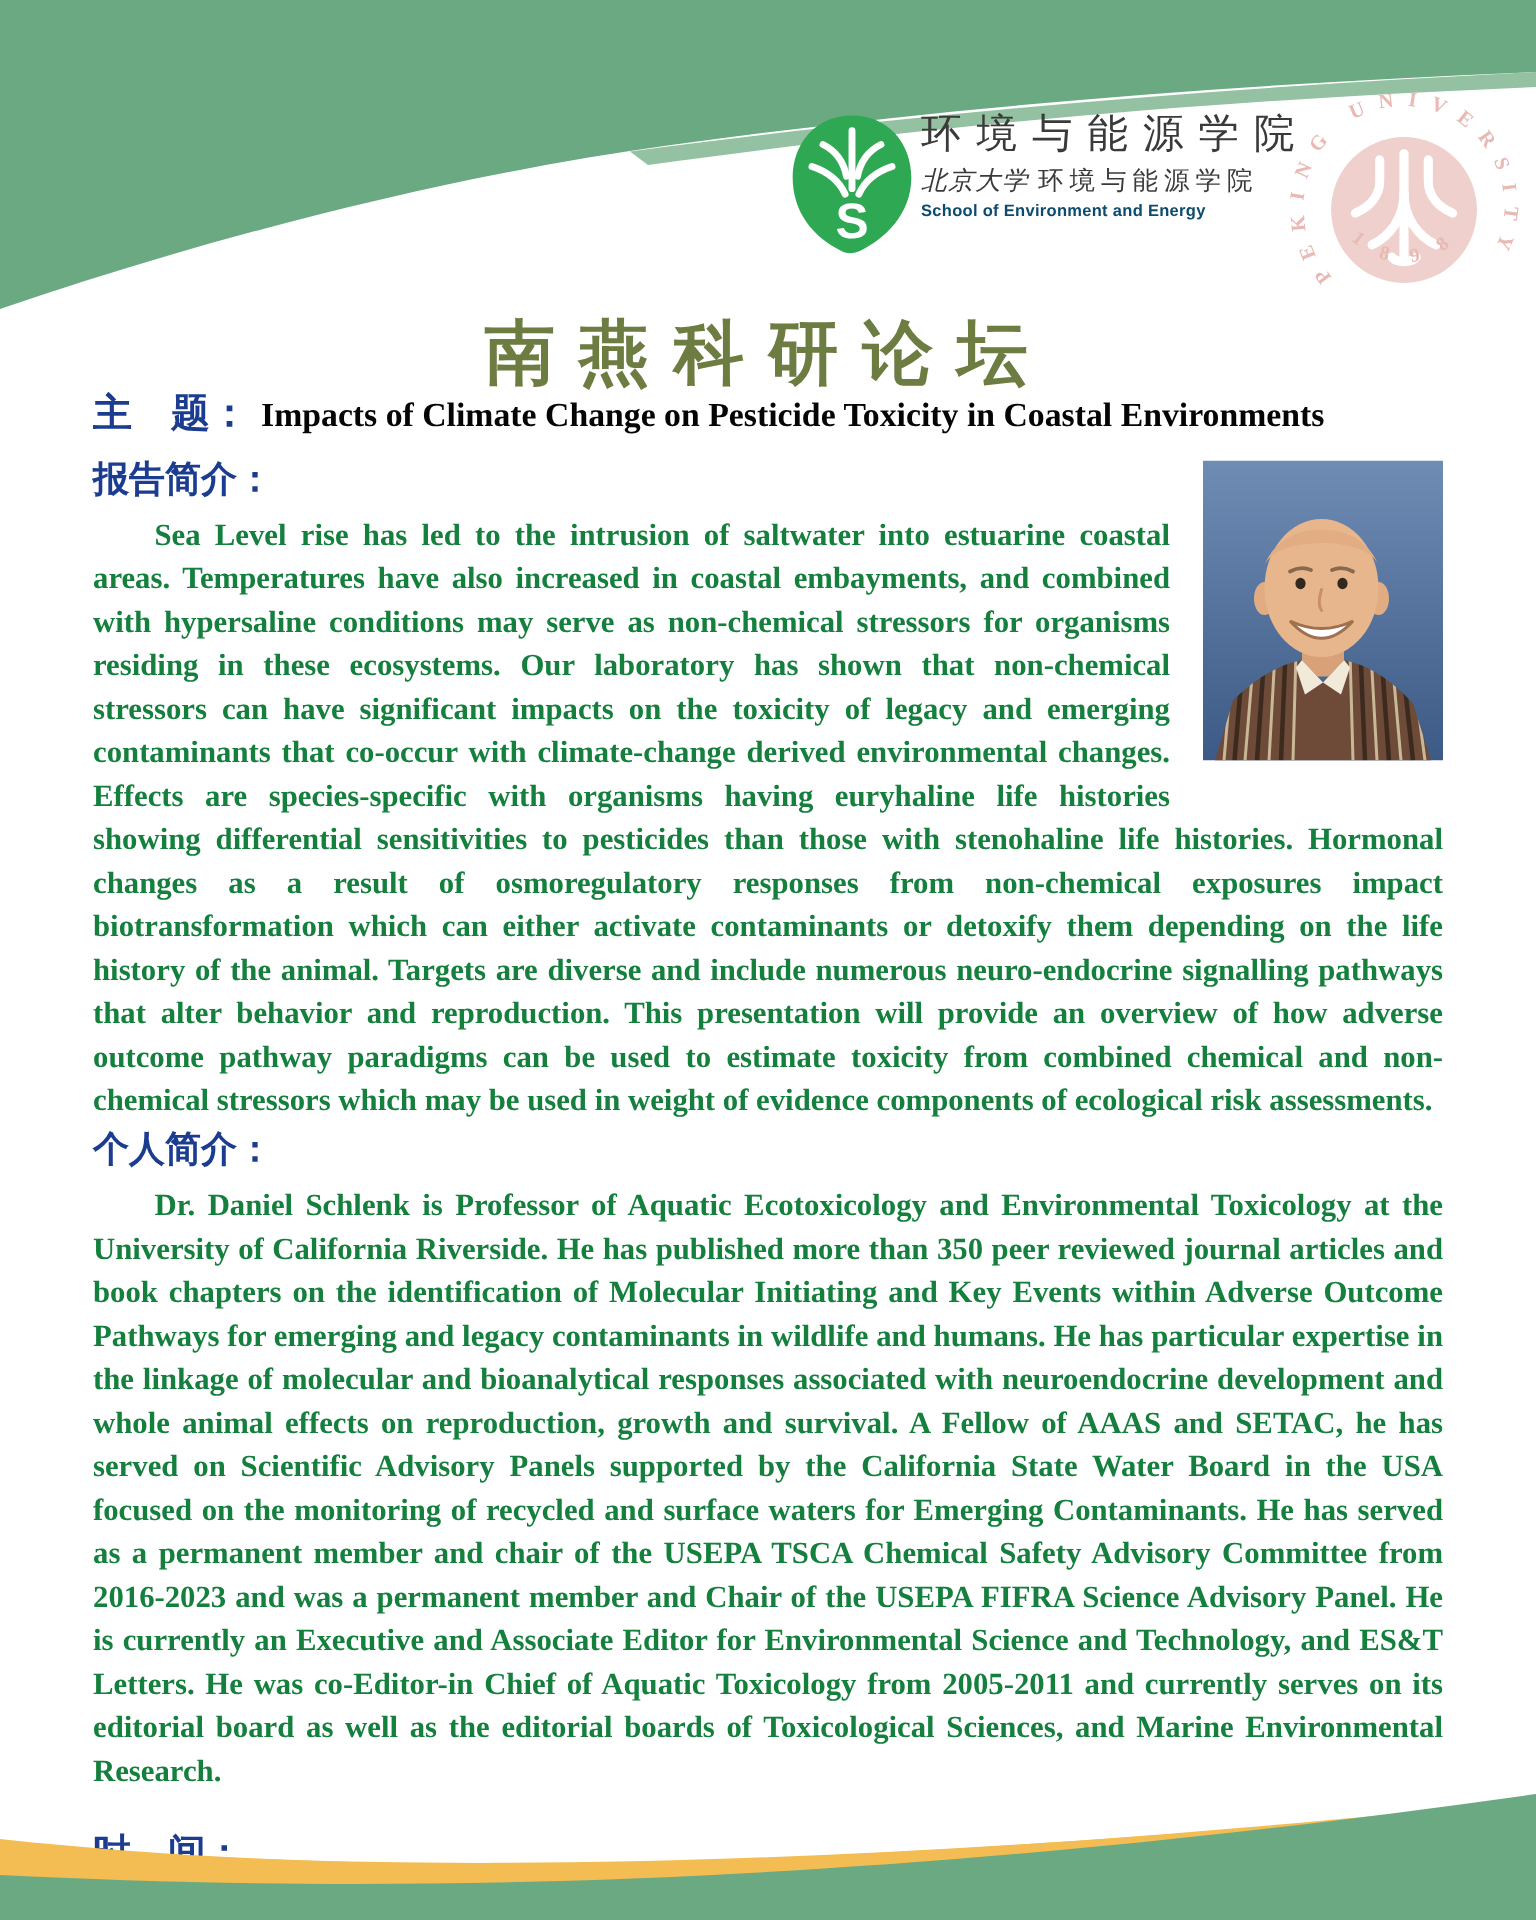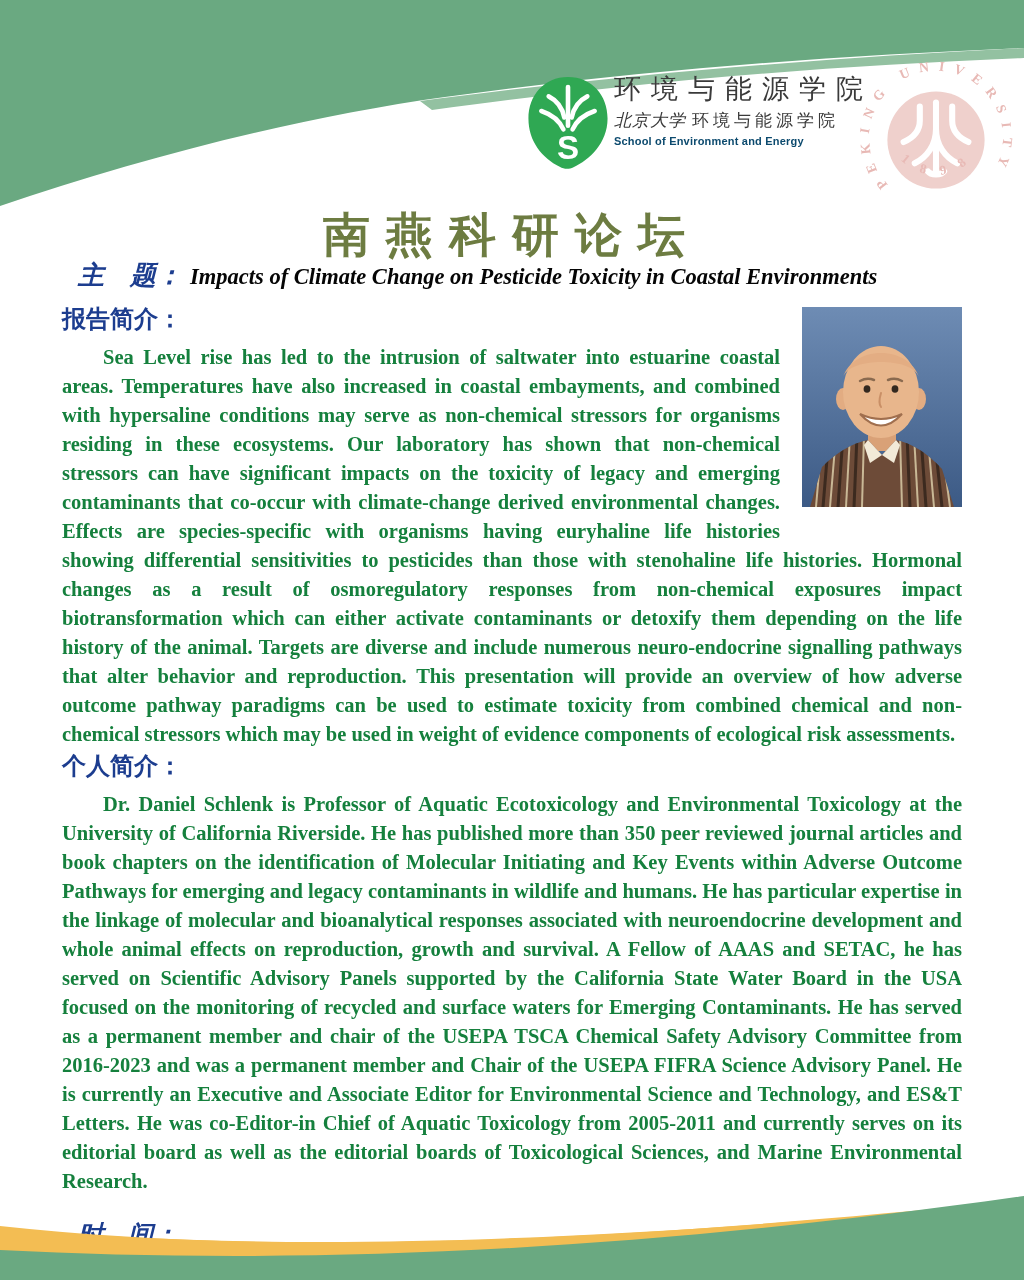--- a/index.html
+++ b/index.html
@@ -19,21 +19,21 @@
   .seal{position:absolute;left:856px;top:58px;}
   .seal text{font-family:"Liberation Serif",serif;}
 
   
   .forum-title{position:absolute;top:204px;left:0;width:100%;text-align:center;
       font-family:"Liberation Sans","DejaVu Sans",sans-serif;
       font-size:47px;font-weight:900;color:#6d7c41;letter-spacing:16px;}
 
   
   .content{position:absolute;left:62px;right:62px;top:258px;color:#000;}
-  .field-line{display:flex;align-items:baseline;margin:0 0 10px 16px;font-style:italic;}
+  .field-line{display:flex;align-items:baseline;margin:0 0 10px 0;}
   .cjk-label{font-family:"Liberation Sans","DejaVu Sans",sans-serif;font-weight:bold;
       color:#1c3d8f;font-size:26px;flex:0 0 auto;white-space:pre;}
   .field-value{font-size:22.5px;font-weight:bold;color:#050505;margin-left:8px;line-height:1.3;}
   .section-heading{font-family:"Liberation Sans","DejaVu Sans",sans-serif;font-weight:bold;
       color:#1c3d8f;font-size:24px;margin:10px 0 8px 0;}
   .body-par{font-size:20.5px;font-weight:bold;line-height:29px;text-align:justify;
       text-indent:2em;margin:2px 0 0 0;color:#15803d;}
   .bio-par{margin-top:4px;}
   .photo-float{float:right;width:160px;height:200px;margin:4px 0 12px 22px;}
   .when-where{margin-top:22px;}

